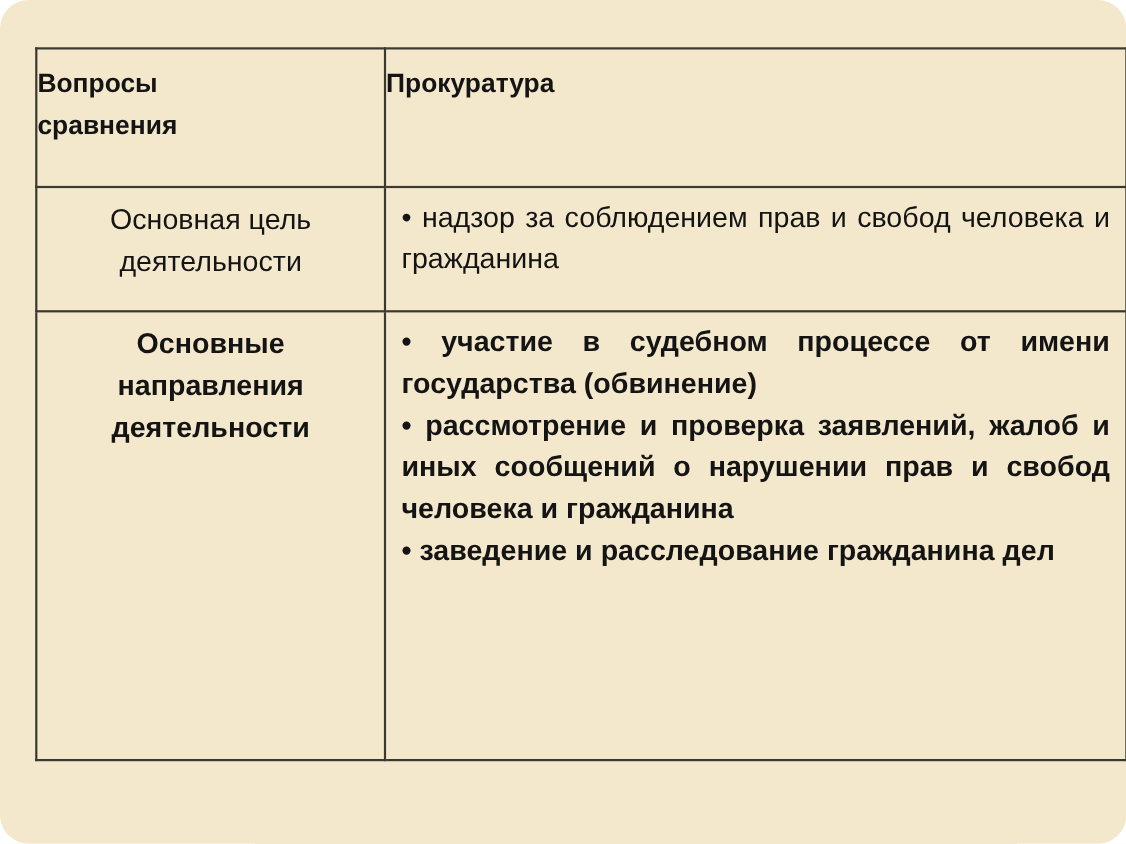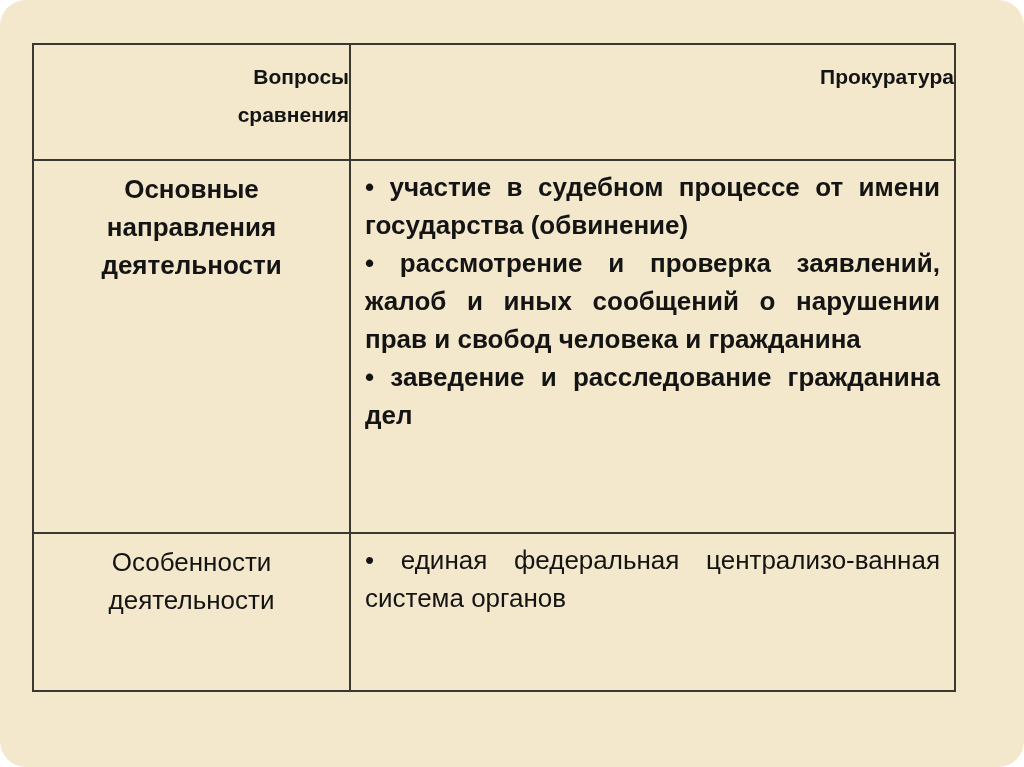--- a/index.html
+++ b/index.html
@@ -24,26 +24,26 @@
     table-layout: fixed;
     background: #f3e8cc;
   }
   .cmp-table th, .cmp-table td {
     border: 2px solid #3a392f;
     vertical-align: top;
     font-size: 26px;
     line-height: 38px;
   }
   .col-left  { width: 317px; }
-  .col-right { width: 605px; }
+  .col-right { width: 674px; }
 
   th.head-cell {
     font-weight: bold;
-    font-size: 21px;
-    text-align: right;
+    font-size: 24px;
+    text-align: left;
     padding-top: 13px;
     white-space: pre-line;
   }
   .row-header  { height: 100px; }
   .row-goal    { height: 89px; }
   .row-dirs    { height: 323px; font-weight: bold; }
   .row-special { height: 137px; }
 
   td.label-cell {
     text-align: center;
@@ -64,34 +64,34 @@
 
 <div class="slide">
   <table class="cmp-table">
     <tbody>
         <tr class="row-header">
       <th class="head-cell col-left">Вопросы
 сравнения</th>
       <th class="head-cell col-right">Прокуратура</th>
     </tr>
 
+    <tr class="row-goal">
+      <td class="label-cell col-left">Основная цель
+деятельности</td>
+      <td class="content-cell col-right">
+        <p class="bullet-item"><span class="bullet-glyph">•</span> <span>надзор за соблюдением прав и свобод человека и гражданина</span></p>
+      </td>
+    </tr>
 
     <tr class="row-dirs">
       <td class="label-cell col-left">Основные
 направления
 деятельности</td>
       <td class="content-cell col-right">
         <p class="bullet-item"><span class="bullet-glyph">•</span> <span>участие в судебном процессе от имени государства (обвинение)</span></p>
         <p class="bullet-item"><span class="bullet-glyph">•</span> <span>рассмотрение и проверка заявлений, жалоб и иных сообщений о нарушении прав и свобод человека и гражданина</span></p>
         <p class="bullet-item"><span class="bullet-glyph">•</span> <span>заведение и расследование гражданина дел</span></p>
       </td>
     </tr>
 
-    <tr class="row-special">
-      <td class="label-cell col-left">Особенности
-деятельности</td>
-      <td class="content-cell col-right">
-        <p class="bullet-item"><span class="bullet-glyph">•</span> <span>единая федеральная централизо-ванная система органов</span></p>
-      </td>
-    </tr>
   </tbody>
     </table>
 </div>
 
 </body></html>

